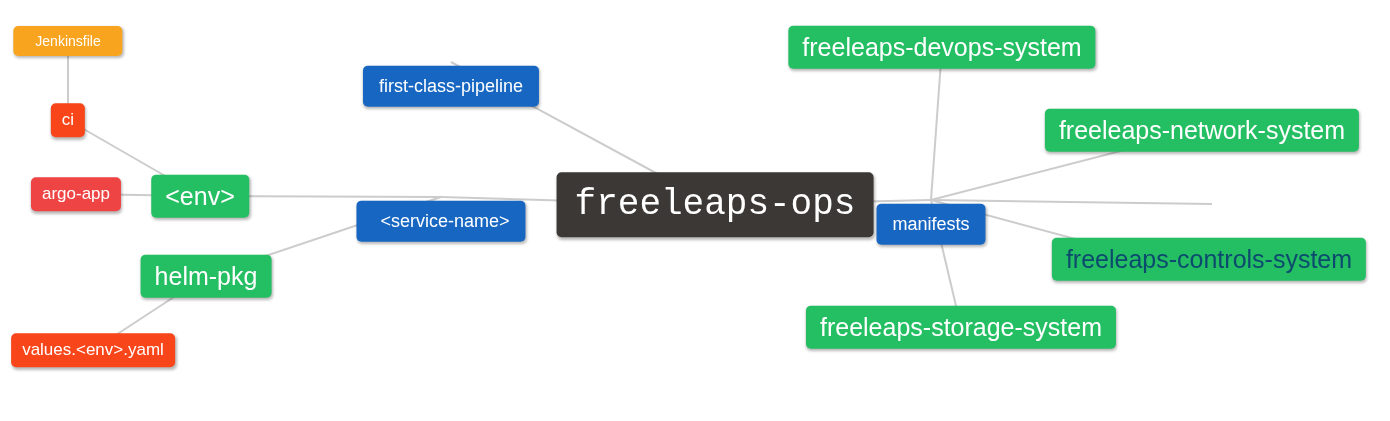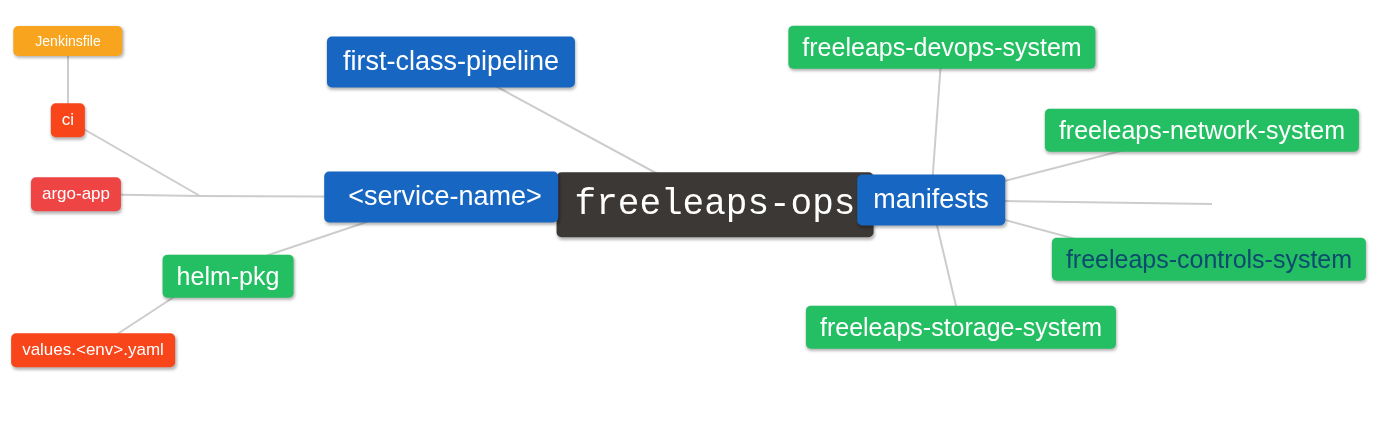--- a/index.html
+++ b/index.html
@@ -27,21 +27,21 @@
     color: #ffffff;
     white-space: nowrap;
     border-radius: 5px;
     box-shadow: 1px 2px 3px rgba(0,0,0,0.28);
     line-height: 1.15;
     z-index: 2;
     cursor: pointer;
     text-align: center;
   }
   .lvl-root   { font-size: 36px; padding: 12px 18px; font-family: Liberation Mono, monospace; }
-  .lvl-branch { font-size: 27px; padding: 10px 16px; }
+  .lvl-branch { font-size: 18px; padding: 10px 16px; margin-top: 24px; }
   .lvl-leaf   { font-size: 25px; padding: 7px 14px;  }
   .lvl-sub    { font-size: 17px; padding: 7px 11px;  }
   .lvl-deep   { font-size: 14px; padding: 7px 22px;  }
 </style>
 </head>
 <body>
 
 <div id="canvas" style="width: 1390px; height: 421px; background: rgb(255, 255, 255);">
     <svg id="edges" width="1390" height="421">
       <line x1="68" y1="41" x2="68" y2="120" stroke="#CCCCCC" stroke-width="2"></line>
@@ -56,21 +56,22 @@
       <line x1="931" y1="200" x2="942" y2="47" stroke="#CCCCCC" stroke-width="2"></line>
       <line x1="931" y1="200" x2="1202" y2="130" stroke="#CCCCCC" stroke-width="2"></line>
       <line x1="931" y1="200" x2="1212" y2="204" stroke="#CCCCCC" stroke-width="2"></line>
       <line x1="931" y1="200" x2="1209" y2="275" stroke="#CCCCCC" stroke-width="2"></line>
       <line x1="931" y1="200" x2="961" y2="327" stroke="#CCCCCC" stroke-width="2"></line>
     </svg>
     <div class="node lvl-root" style="left: 715px; top: 205px; background: rgb(59, 56, 53); color: rgb(255, 255, 255);">freeleaps-ops</div>
     <div class="node lvl-branch" style="left: 451px; top: 62px; background: rgb(23, 103, 194); color: rgb(255, 255, 255);">first-class-pipeline</div>
     <div class="node lvl-branch" style="left: 441px; top: 197px; background: rgb(23, 103, 194); color: rgb(255, 255, 255); padding-left: 24px;">&lt;service-name&gt;</div>
     <div class="node lvl-branch" style="left: 931px; top: 200px; background: rgb(23, 103, 194); color: rgb(255, 255, 255);">manifests</div>
-    <div class="node lvl-leaf" style="left: 206px; top: 276px; background: rgb(36, 191, 99); color: rgb(255, 255, 255); margin-left: 22px;">helm-pkg</div>
+    <div class="node lvl-leaf" style="left: 200px; top: 196px; background: rgb(36, 191, 99); color: rgb(255, 255, 255);">&lt;env&gt;</div>
+    <div class="node lvl-leaf" style="left: 206px; top: 276px; background: rgb(36, 191, 99); color: rgb(255, 255, 255);">helm-pkg</div>
     <div class="node lvl-leaf" style="left: 942px; top: 47px; background: rgb(36, 191, 99); color: rgb(255, 255, 255);">freeleaps-devops-system</div>
     <div class="node lvl-leaf" style="left: 1202px; top: 130px; background: rgb(36, 191, 99); color: rgb(255, 255, 255);">freeleaps-network-system</div>
     <div class="node lvl-leaf" style="left: 1209px; top: 259px; background: rgb(36, 191, 99); color: #0c4a6e;">freeleaps-controls-system</div>
     <div class="node lvl-leaf" style="left: 961px; top: 327px; background: rgb(36, 191, 99); color: rgb(255, 255, 255);">freeleaps-storage-system</div>
     <div class="node lvl-sub" style="left: 68px; top: 120px; background: rgb(248, 69, 25); color: rgb(255, 255, 255);">ci</div>
     <div class="node lvl-sub" style="left: 76px; top: 194px; background: #ef4444; color: rgb(255, 255, 255);">argo-app</div>
     <div class="node lvl-sub" style="left: 93px; top: 350px; background: rgb(248, 69, 25); color: rgb(255, 255, 255);">values.&lt;env&gt;.yaml</div>
     <div class="node lvl-deep" style="left: 68px; top: 41px; background: rgb(248, 164, 30); color: rgb(255, 255, 255);">Jenkinsfile</div>
   </div>
 

